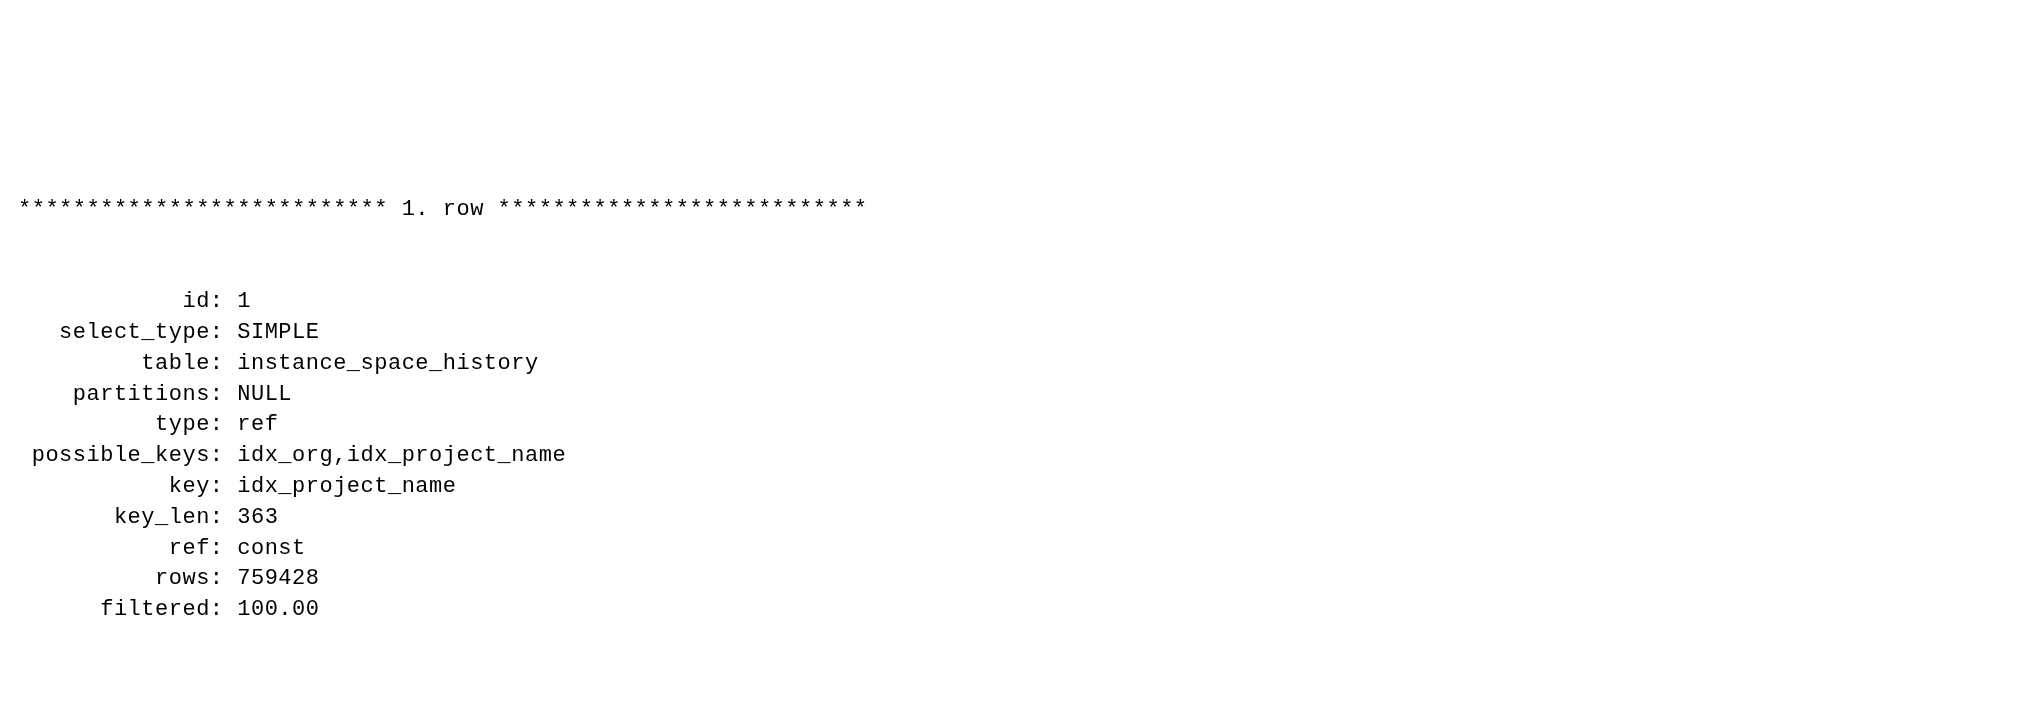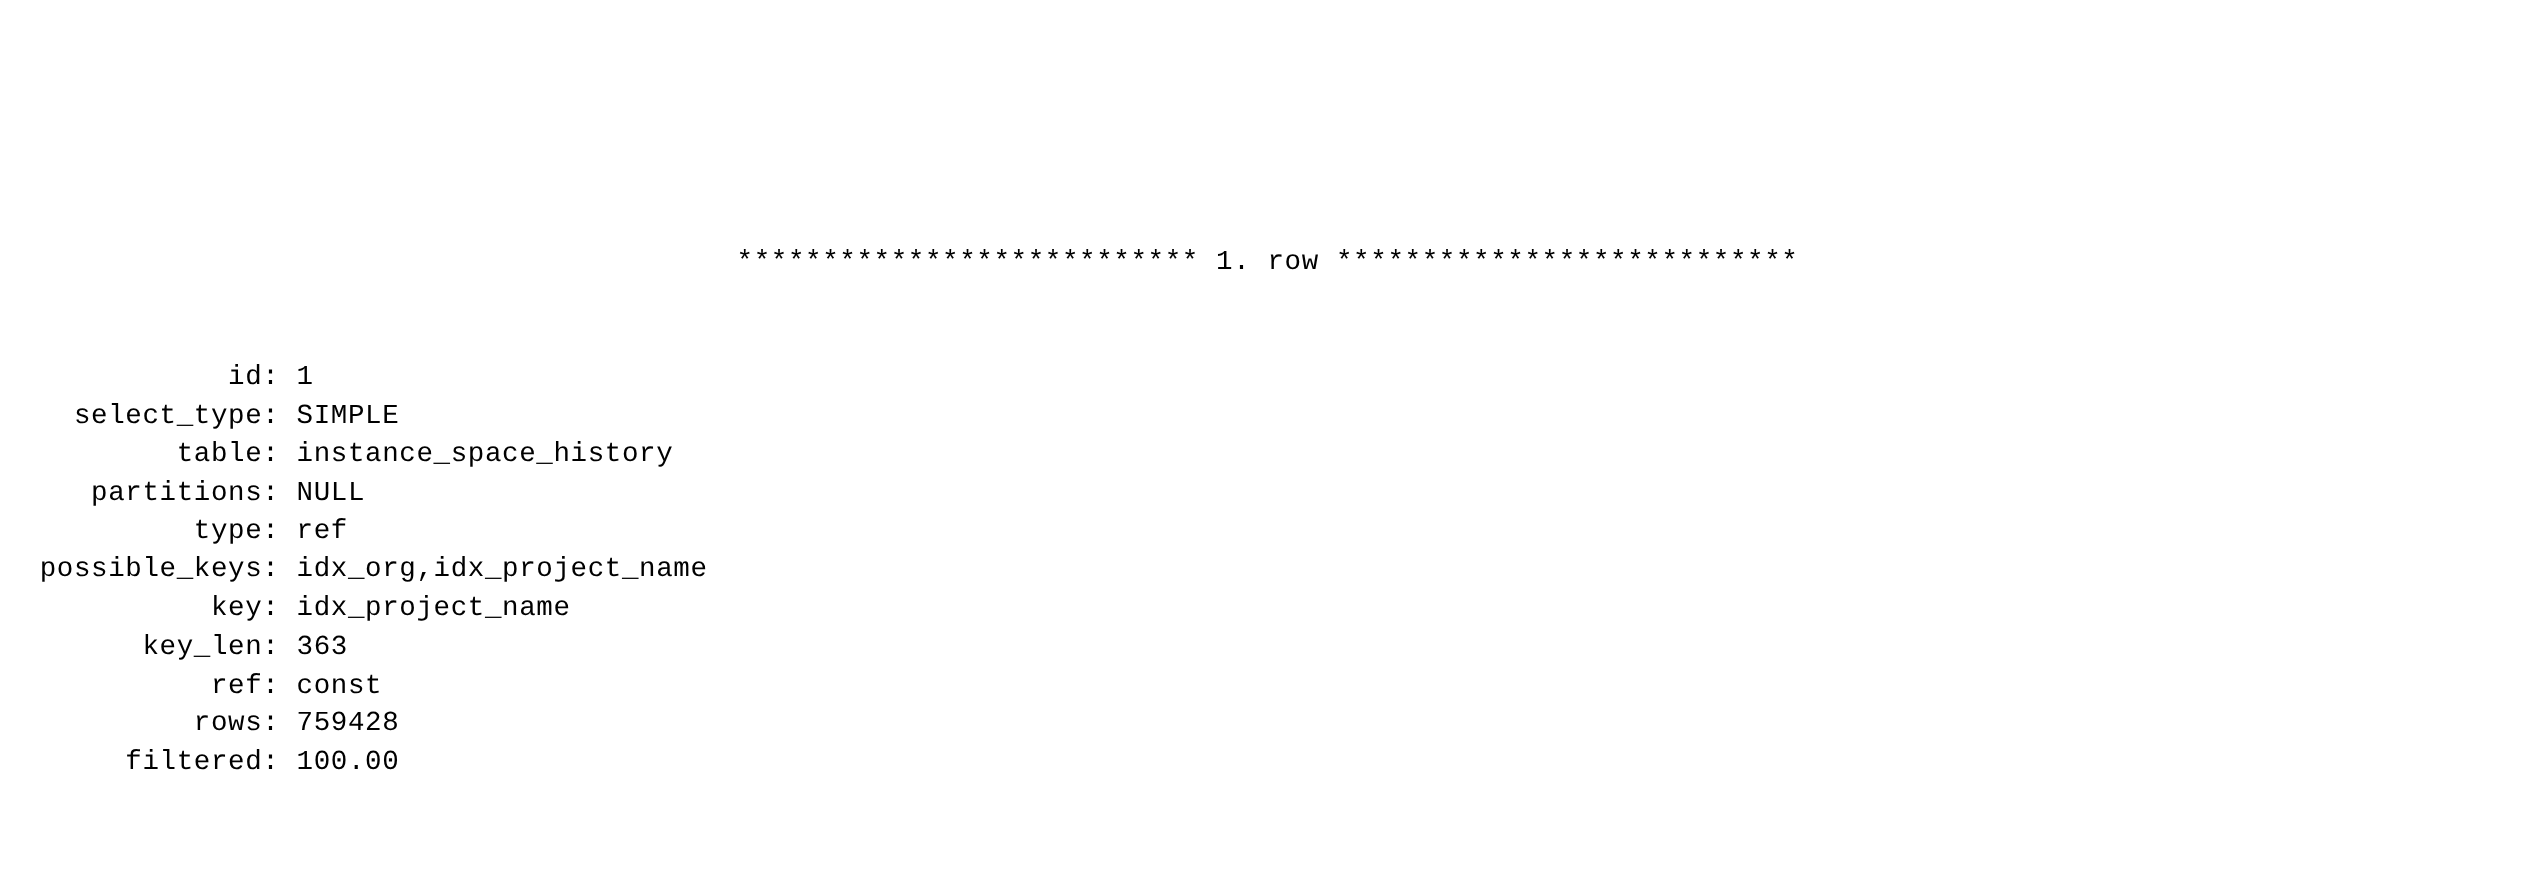--- a/index.html
+++ b/index.html
@@ -18,21 +18,20 @@
       letter-spacing: 0.5px;
     }
     .terminal {
       font-family: "Courier New", Courier, monospace;
     }
     .prompt-line {
       white-space: pre;
     }
     .separator-line {
       white-space: pre;
-      text-align: center;
     }
   </style>
 </head>
 <body>
 
 
 
 <div class="terminal">
   <div class="separator-line">*************************** 1. row ***************************</div>
   <div id="rows-container"><div style="white-space: pre;">            id: 1</div><div style="white-space: pre;">   select_type: SIMPLE</div><div style="white-space: pre;">         table: instance_space_history</div><div style="white-space: pre;">    partitions: NULL</div><div style="white-space: pre;">          type: ref</div><div style="white-space: pre;"> possible_keys: idx_org,idx_project_name</div><div style="white-space: pre;">           key: idx_project_name</div><div style="white-space: pre;">       key_len: 363</div><div style="white-space: pre;">           ref: const</div><div style="white-space: pre;">          rows: 759428</div><div style="white-space: pre;">      filtered: 100.00</div></div>

